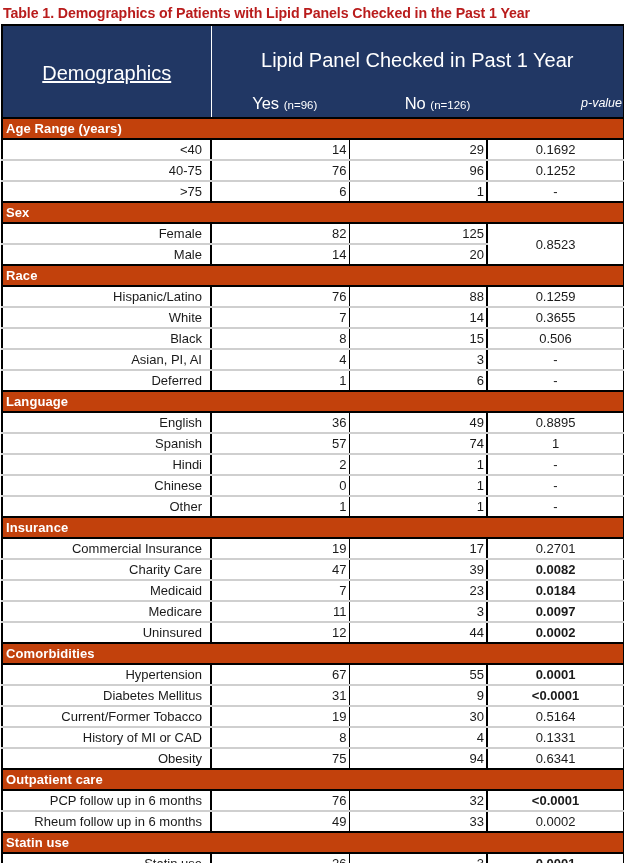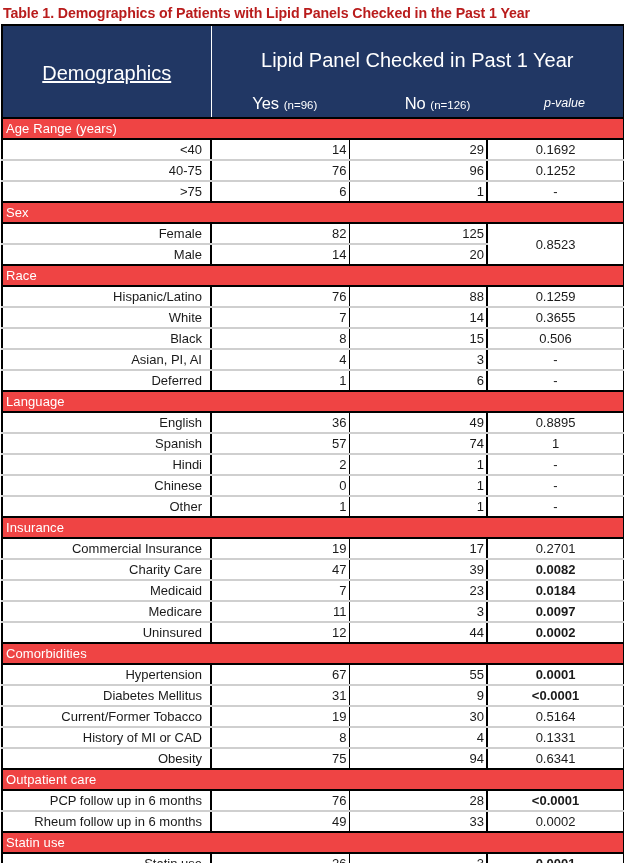--- a/index.html
+++ b/index.html
@@ -7,22 +7,22 @@
   .title { height: 24px; line-height: 26px; font-weight: bold; font-size: 14.2px; padding-left: 3px; white-space: nowrap; color: #b91c1c; letter-spacing: -0.1px; }
   table { border-collapse: collapse; width: 622px; table-layout: fixed; margin-left: 1px; }
   col.c0 { width: 209px; } col.c1 { width: 138px; } col.c2 { width: 138px; } col.c3 { width: 137px; }
   .hdr td { background: #213764; color: #ffffff; }
   .hdr-demo { font-size: 20px; text-align: center; border-right: 1px solid #ffffff; vertical-align: middle; padding-top: 4px; }
   .hdr-main { font-size: 20px; text-align: center; height: 56px; vertical-align: middle; padding-top: 6px; }
   .hdr-sub td { height: 26px; font-size: 16.5px; vertical-align: middle; }
   .hdr-sub small { font-size: 11.5px; }
   .sub-yes { text-align: center; padding-left: 10px; }
   .sub-no { text-align: center; padding-left: 40px; }
-  .sub-p { text-align: center; font-style: italic; font-size: 12.5px !important; padding-left: 20px; }
-  .section td { background: #ef4444; color: #ffffff; font-weight: normal; font-size: 13px; height: 19px; padding: 0 0 0 3px; border-top: 2px solid #000; border-bottom: 2px solid #000; border-left: 2px solid #000; border-right: 2px solid #000; letter-spacing: 0.1px; }
+  .sub-p { text-align: right; font-style: italic; font-size: 12.5px !important; padding-left: 20px; }
+  .section td { background: #c2410c; color: #ffffff; font-weight: bold; font-size: 13px; height: 19px; padding: 0 0 0 3px; border-top: 2px solid #000; border-bottom: 2px solid #000; border-left: 2px solid #000; border-right: 2px solid #000; letter-spacing: 0.1px; }
   .row td { height: 19px; font-size: 13px; padding: 0 2px; border-bottom: 2px solid #cfcfcf; }
   .row.last td { border-bottom: none; }
   .row td.lab { text-align: right; border-left: 2px solid #000; border-right: 2px solid #000; padding-right: 8px; }
   .row td.yes { text-align: right; border-right: 1px solid #000; padding-right: 2px; }
   .row td.no { text-align: right; border-right: 2px solid #000; padding-right: 2px; margin-left: 28px; }
   .row td.p { text-align: center; border-right: 2px solid #000; }
   .row td.p.bold { font-weight: bold; }
   .row td.p.merged { border-bottom: none; }
 </style>
 </head>
@@ -213,21 +213,21 @@
         <td class="yes">75</td>
         <td class="no">94</td>
         <td class="p">0.6341</td>
       </tr>
       <tr class="section">
         <td colspan="4">Outpatient care</td>
       </tr>
       <tr class="row">
         <td class="lab">PCP follow up in 6 months</td>
         <td class="yes">76</td>
-        <td class="no">28</td>
+        <td class="no">32</td>
         <td class="p bold">&lt;0.0001</td>
       </tr>
       <tr class="row last">
         <td class="lab">Rheum follow up in 6 months</td>
         <td class="yes">49</td>
         <td class="no">33</td>
         <td class="p">0.0002</td>
       </tr>
       <tr class="section">
         <td colspan="4">Statin use</td>

